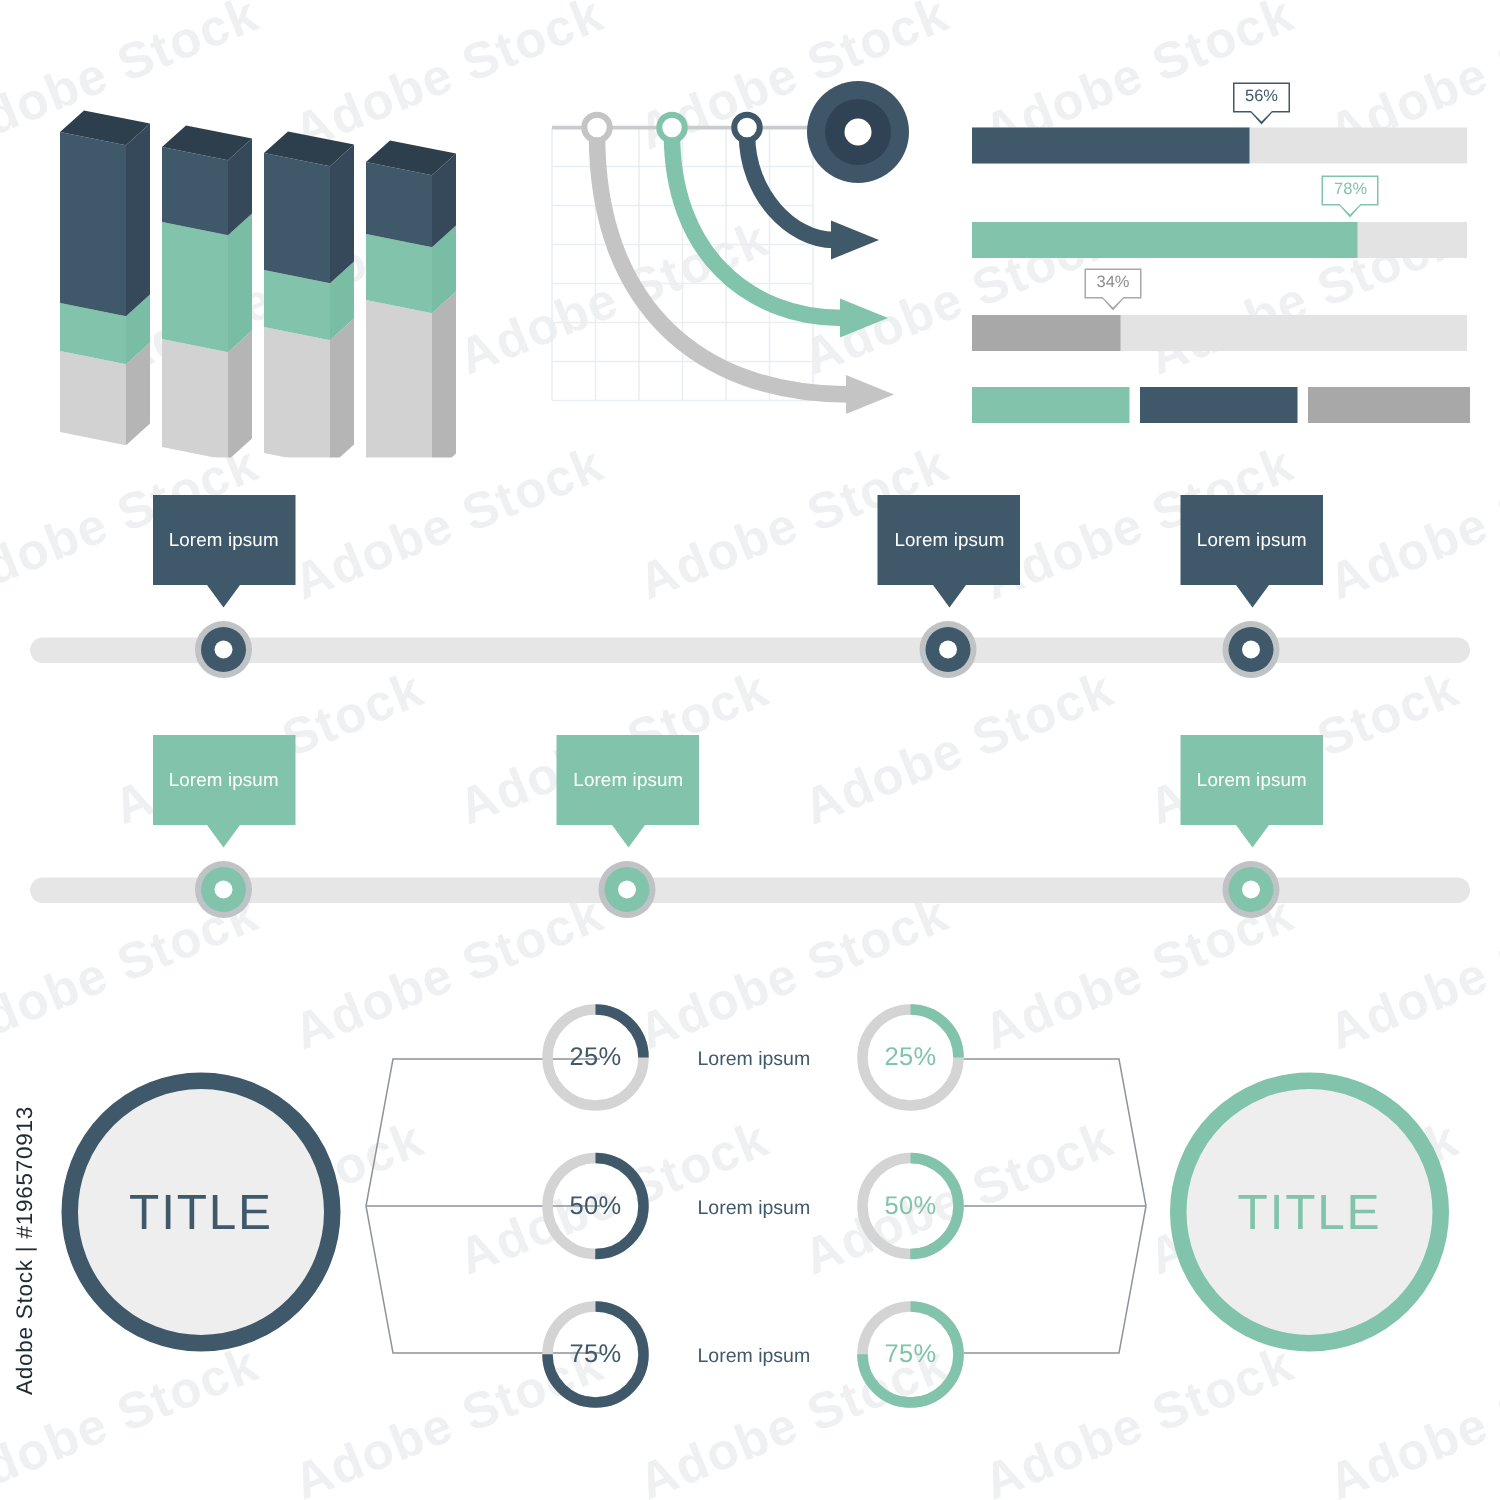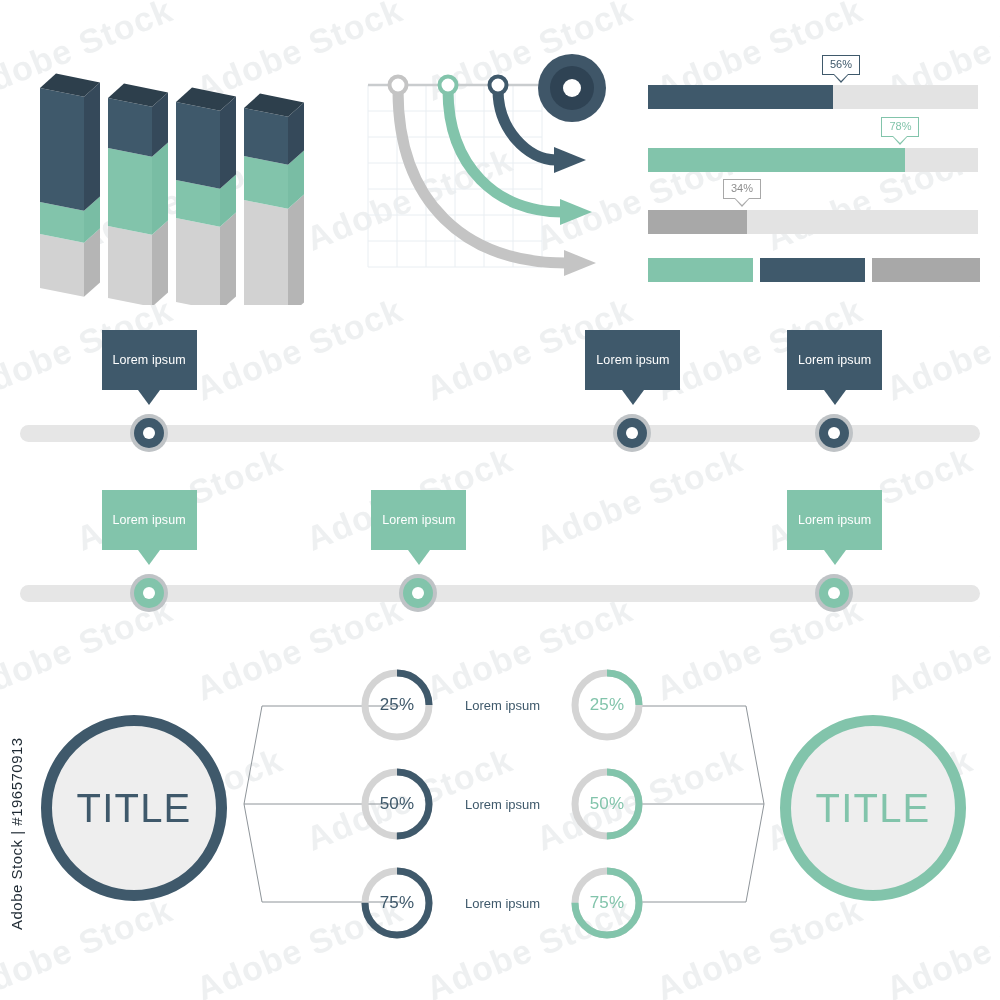--- a/index.html
+++ b/index.html
@@ -96,21 +96,21 @@
   }
   .donut.green .pct { color: #82c4ab; }
 
   
   .title-circle {
     position: absolute; border-radius: 50%;
     display: flex; align-items: center; justify-content: center;
     background: #eeeeee;
   }
   .title-circle .label {
-    font-size: 40px; letter-spacing: 1.2px; color: #3f596b; font-weight: 400;
+    font-size: 33px; letter-spacing: 1.2px; color: #3f596b; font-weight: 400;
   }
   .title-circle.green { border-color: #82c4ab; }
   .title-circle.green .label { color: #82c4ab; }
 
   .leg-label {
     position: absolute; font-size: 13px; color: #3f596b; white-space: nowrap;
   }
 </style>
 </head>
 <body>

